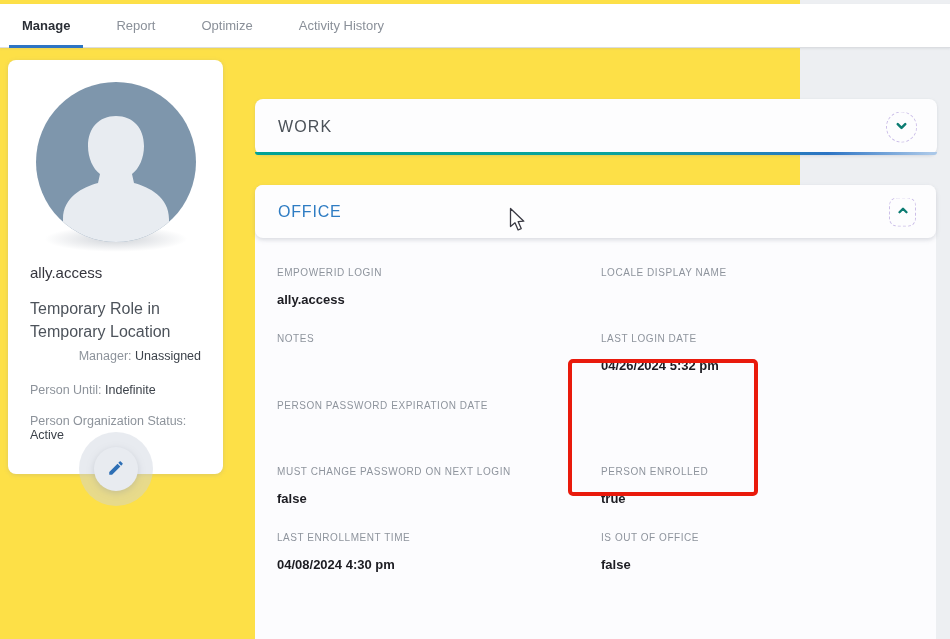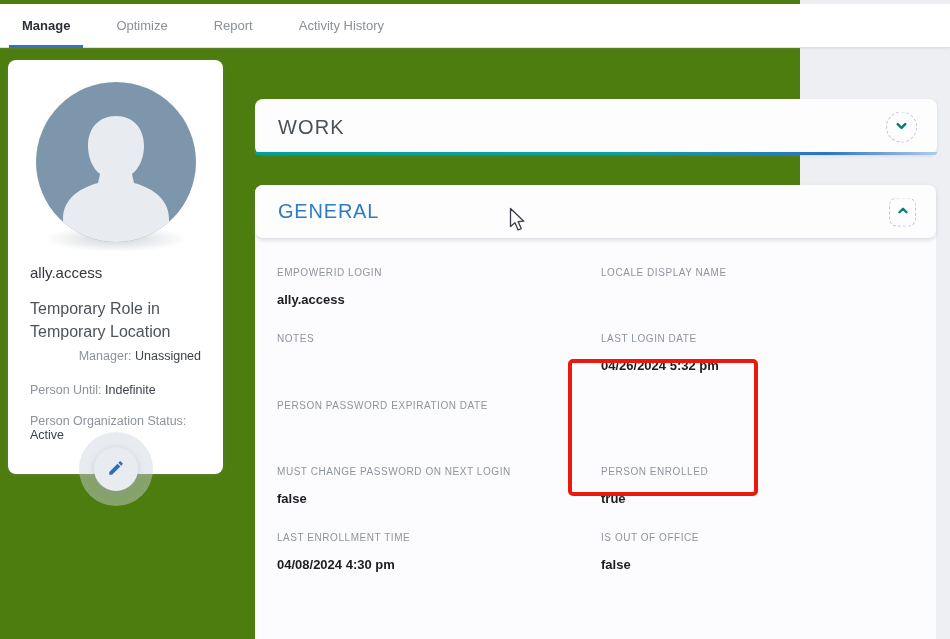--- a/index.html
+++ b/index.html
@@ -1,18 +1,18 @@
 <!DOCTYPE html>
 <html><head>
 <meta charset="utf-8">
 <style>
   * { margin:0; padding:0; box-sizing:border-box; }
   html,body { width:950px; height:639px; overflow:hidden; }
   body { font-family:"Liberation Sans", sans-serif; background:#edeff2; }
-  .page { position:relative; width:800px; height:639px; background:#4d7c0f; }
+  .page { position:relative; width:800px; height:639px; background:#fde047; }
 
   
   .tabbar { position:absolute; top:4px; left:0; width:950px; height:44px;
     background:#ffffff; border-bottom:1px solid #dbdde1;
     box-shadow:0 1px 2px rgba(150,155,165,.18);
     display:flex; align-items:stretch; padding-left:12px; z-index:5; }
   .tab { position:relative; display:flex; align-items:center; padding:0 10px;
     margin-right:26px; font-size:13px; color:#8a9099; cursor:pointer; }
   .tab.active { color:#2b2f36; font-weight:bold; }
   .tab.active::after { content:""; position:absolute; left:-3px; right:-3px;
@@ -39,21 +39,21 @@
     width:74px; height:74px; border-radius:50%;
     background:rgba(205,211,221,.45); z-index:-1; }
 
   
   .work-card { position:absolute; left:255px; top:99px; width:682px; height:56px;
     background:#fdfdfe; border-radius:8px; box-shadow:0 1px 3px rgba(140,146,158,.25);
     display:flex; align-items:center; }
   .work-card::after { content:""; position:absolute; left:0; right:0; bottom:0; height:3px;
     border-radius:0 0 8px 8px;
     background:linear-gradient(90deg,#00a295 0%,#0aa39c 52%,#2c74c4 84%,#a9c7e8 99%); }
-  .section-title { padding-left:23px; font-size:20px; letter-spacing:1.1px; color:#4b5158; }
+  .section-title { padding-left:23px; font-size:16px; letter-spacing:1.1px; color:#4b5158; }
   .toggle-btn { position:absolute; right:20px; top:50%; transform:translateY(-50%);
     display:flex; align-items:center; justify-content:center; background:transparent;
     border:1.6px dashed #ccbfe8; cursor:pointer; }
   .toggle-round { width:31px; height:31px; border-radius:50%; }
   .toggle-square { width:27px; height:29px; border-radius:8px; }
 
   .general-card { position:absolute; left:255px; top:185px; width:681px; height:454px;
     background:#fcfcfe; border-radius:8px 8px 0 0; }
   .general-header { position:relative; height:53px; background:#fdfdfe; border-radius:8px;
     box-shadow:0 2px 4px rgba(130,136,150,.28); display:flex; align-items:center; z-index:2; }
@@ -70,22 +70,22 @@
     border:4px solid #e91a0c; border-radius:5px; pointer-events:none; z-index:50; }
   .mouse-cursor { position:absolute; left:509px; top:207px; z-index:100; pointer-events:none; }
 </style>
 </head>
 <body>
 
 <div class="page">
 
   <nav class="tabbar">
     <div class="tab active">Manage</div>
+    <div class="tab">Report</div>
     <div class="tab">Optimize</div>
-    <div class="tab">Report</div>
     <div class="tab">Activity History</div>
   </nav>
 
   <aside class="profile-card">
     <div class="avatar-wrap">
       <div class="avatar-shadow"></div>
       <span>
         <svg width="160" height="160" viewBox="0 0 160 160">
           <defs>
               <clipPath id="avclip">
@@ -119,21 +119,21 @@
       <span>
         <svg width="15" height="15" viewBox="0 0 24 24" fill="none" stroke="#0c7c72" stroke-width="4" stroke-linecap="round" stroke-linejoin="round">
           <polyline points="6 9 12 15 18 9"></polyline>
         </svg>
       </span>
     </button>
   </section>
 
   <section class="general-card">
     <div class="general-header">
-      <div class="section-title">GENERAL</div>
+      <div class="section-title">OFFICE</div>
       <button class="toggle-btn toggle-square">
         <span>
           <svg width="14" height="14" viewBox="0 0 24 24" fill="none" stroke="#0c7c72" stroke-width="4" stroke-linecap="round" stroke-linejoin="round">
             <polyline points="6 15 12 9 18 15"></polyline>
           </svg>
         </span>
       </button>
     </div>
 
     <div class="general-body">

